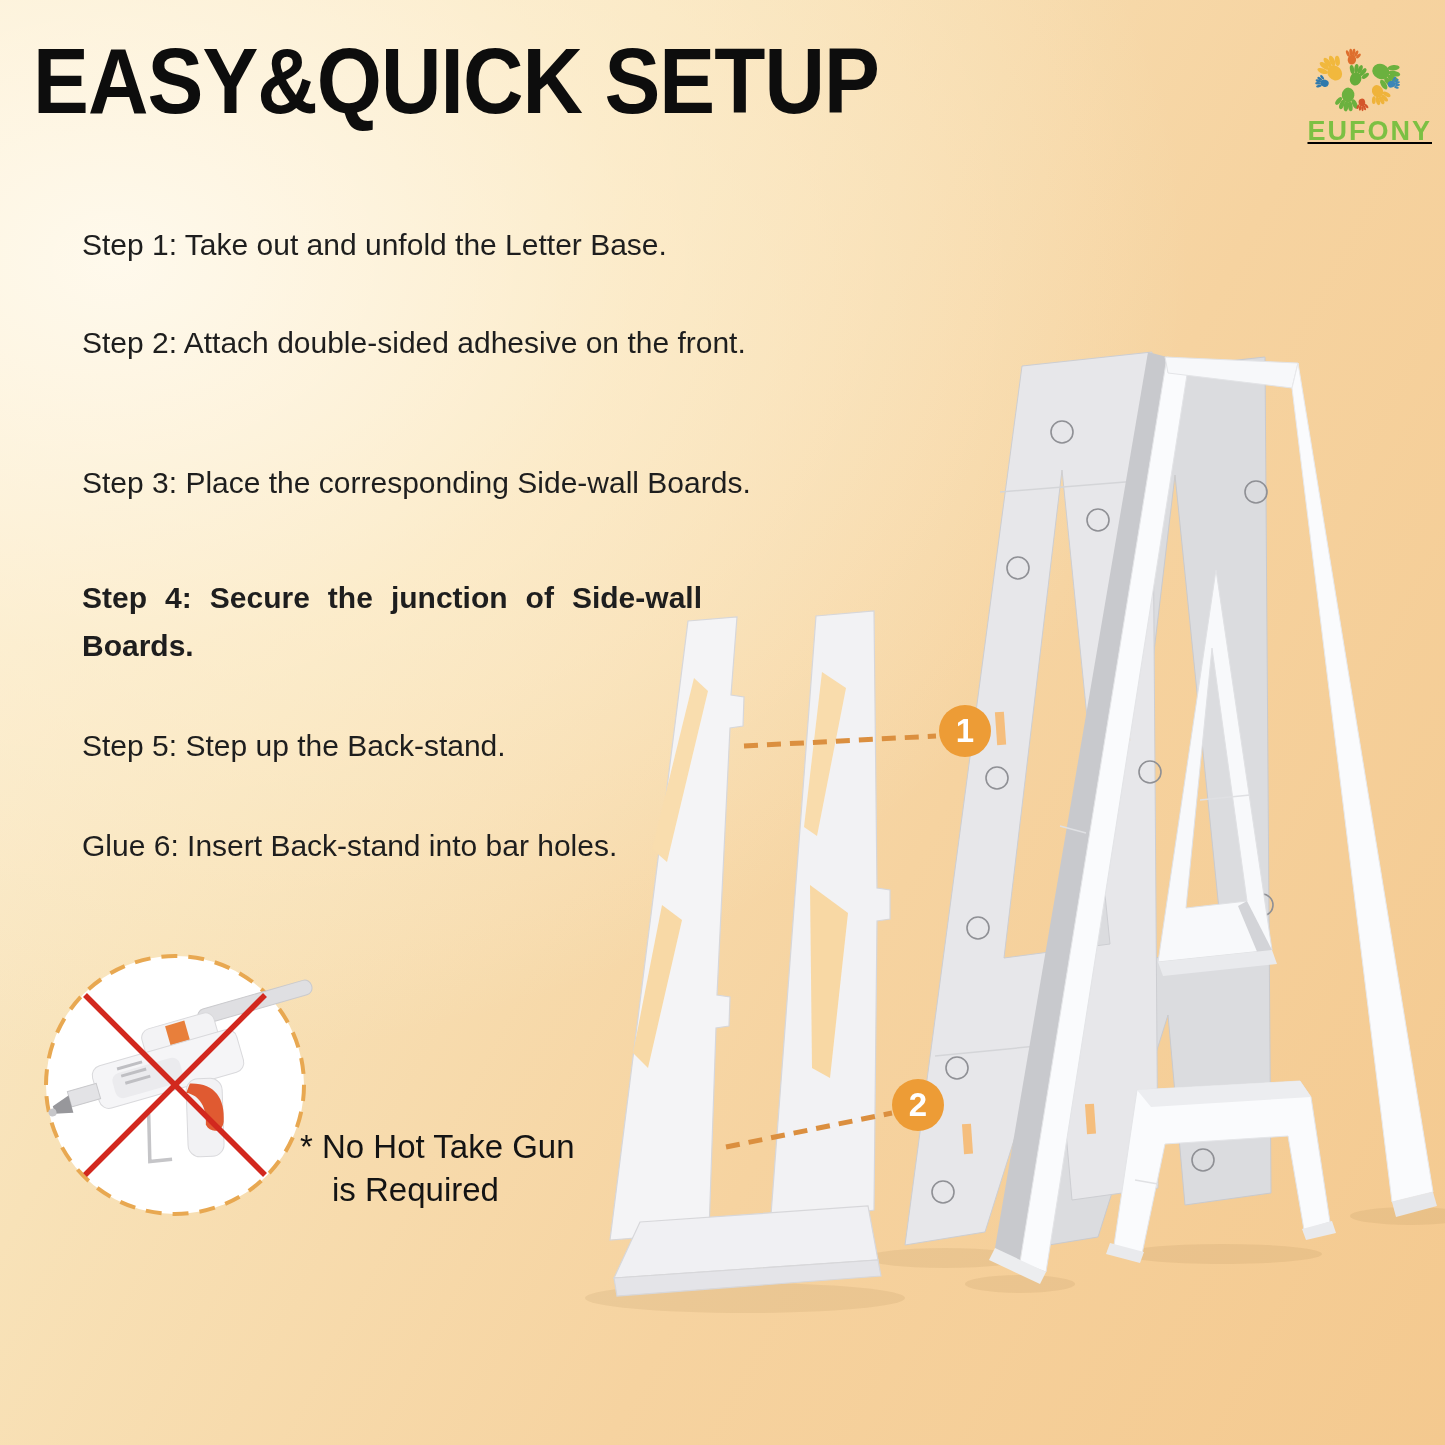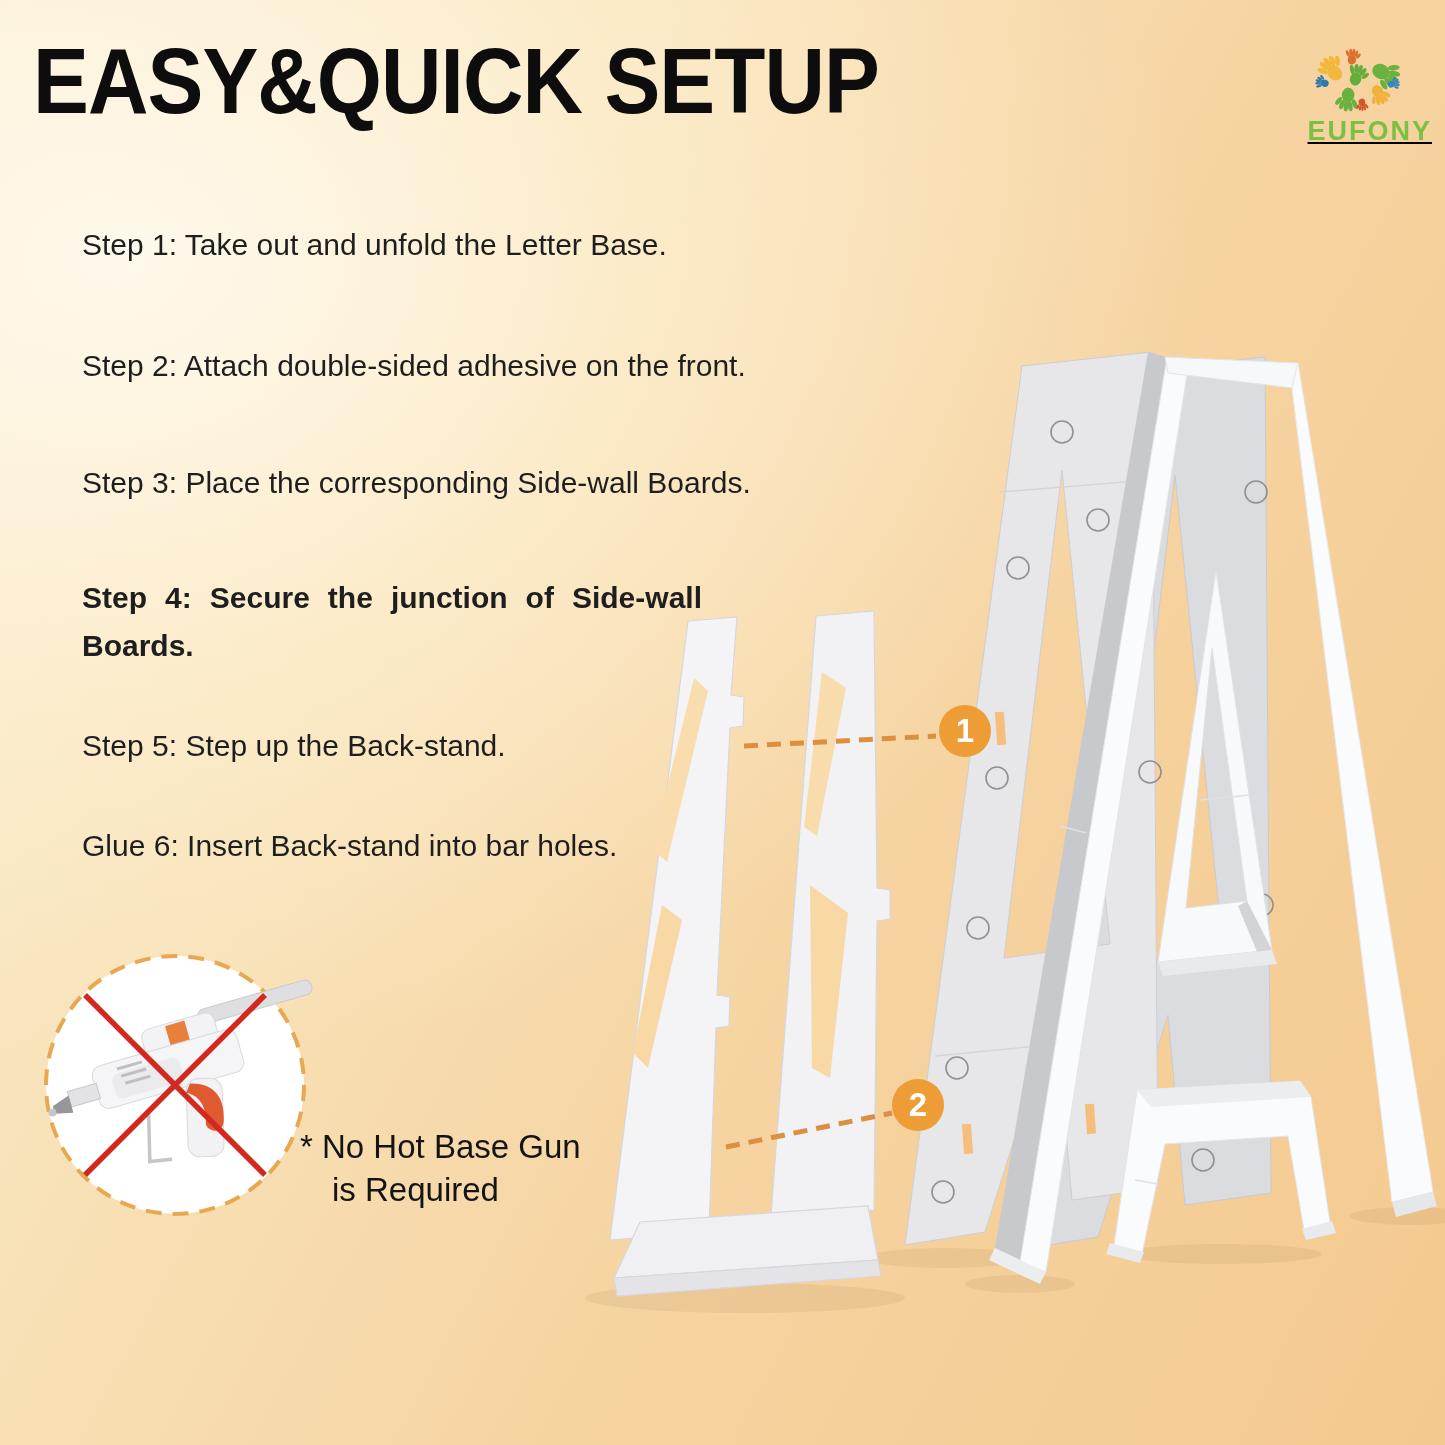--- a/index.html
+++ b/index.html
@@ -15,21 +15,21 @@
     font-size:93px;font-weight:700;color:#0d0d0d;letter-spacing:-1px;
     transform:scaleX(.9);transform-origin:left top;white-space:nowrap;
   }
   .step{
     position:absolute;left:35px;color:#1e1e1e;
     font-size:30px;line-height:48px;margin-left:47px;
   }
   .nowrap{white-space:nowrap;}
   .just{text-align:justify;}
   #step1{top:221px;}
-  #step2{top:342px;width:680px;}
+  #step2{top:319px;width:680px;}
   #step3{top:459px;}
   #step4{top:574px;width:620px;font-weight:bold;}
   #step5{top:722px;}
   #step6{top:822px;}
   .badge{
     position:absolute;width:52px;height:52px;border-radius:50%;
     background:#ED9C36;color:#fff;font-size:33px;font-weight:700;
     display:flex;align-items:center;justify-content:center;z-index:5;
   }
   #badge1{left:939px;top:705px;}
@@ -74,21 +74,21 @@
 <div class="step nowrap" id="step1">Step 1: Take out and unfold the Letter Base.</div>
 <div class="step just" id="step2">Step 2: Attach double-sided adhesive on the front.</div>
 <div class="step nowrap" id="step3">Step 3: Place the corresponding Side-wall Boards.</div>
 <div class="step just" id="step4">Step 4: Secure the junction of Side-wall Boards.</div>
 <div class="step nowrap" id="step5">Step 5: Step up the Back-stand.</div>
 <div class="step nowrap" id="step6">Glue 6: Insert Back-stand into bar holes.</div>
 
 <div class="badge" id="badge1">1</div>
 <div class="badge" id="badge2">2</div>
 
-<div class="note-line" id="note1">* No Hot Base Gun</div>
+<div class="note-line" id="note1">* No Hot Take Gun</div>
 <div class="note-line" id="note2">is Required</div>
 
 <svg id="scene" width="1445" height="1445" viewBox="0 0 1445 1445">
 
   <g fill="rgba(120,80,30,0.08)">
     <ellipse cx="745" cy="1298" rx="160" ry="15"></ellipse>
     <ellipse cx="945" cy="1258" rx="80" ry="10"></ellipse>
     <ellipse cx="1020" cy="1284" rx="55" ry="9"></ellipse>
     <ellipse cx="1222" cy="1254" rx="100" ry="10"></ellipse>
     <ellipse cx="1410" cy="1216" rx="60" ry="9"></ellipse>

